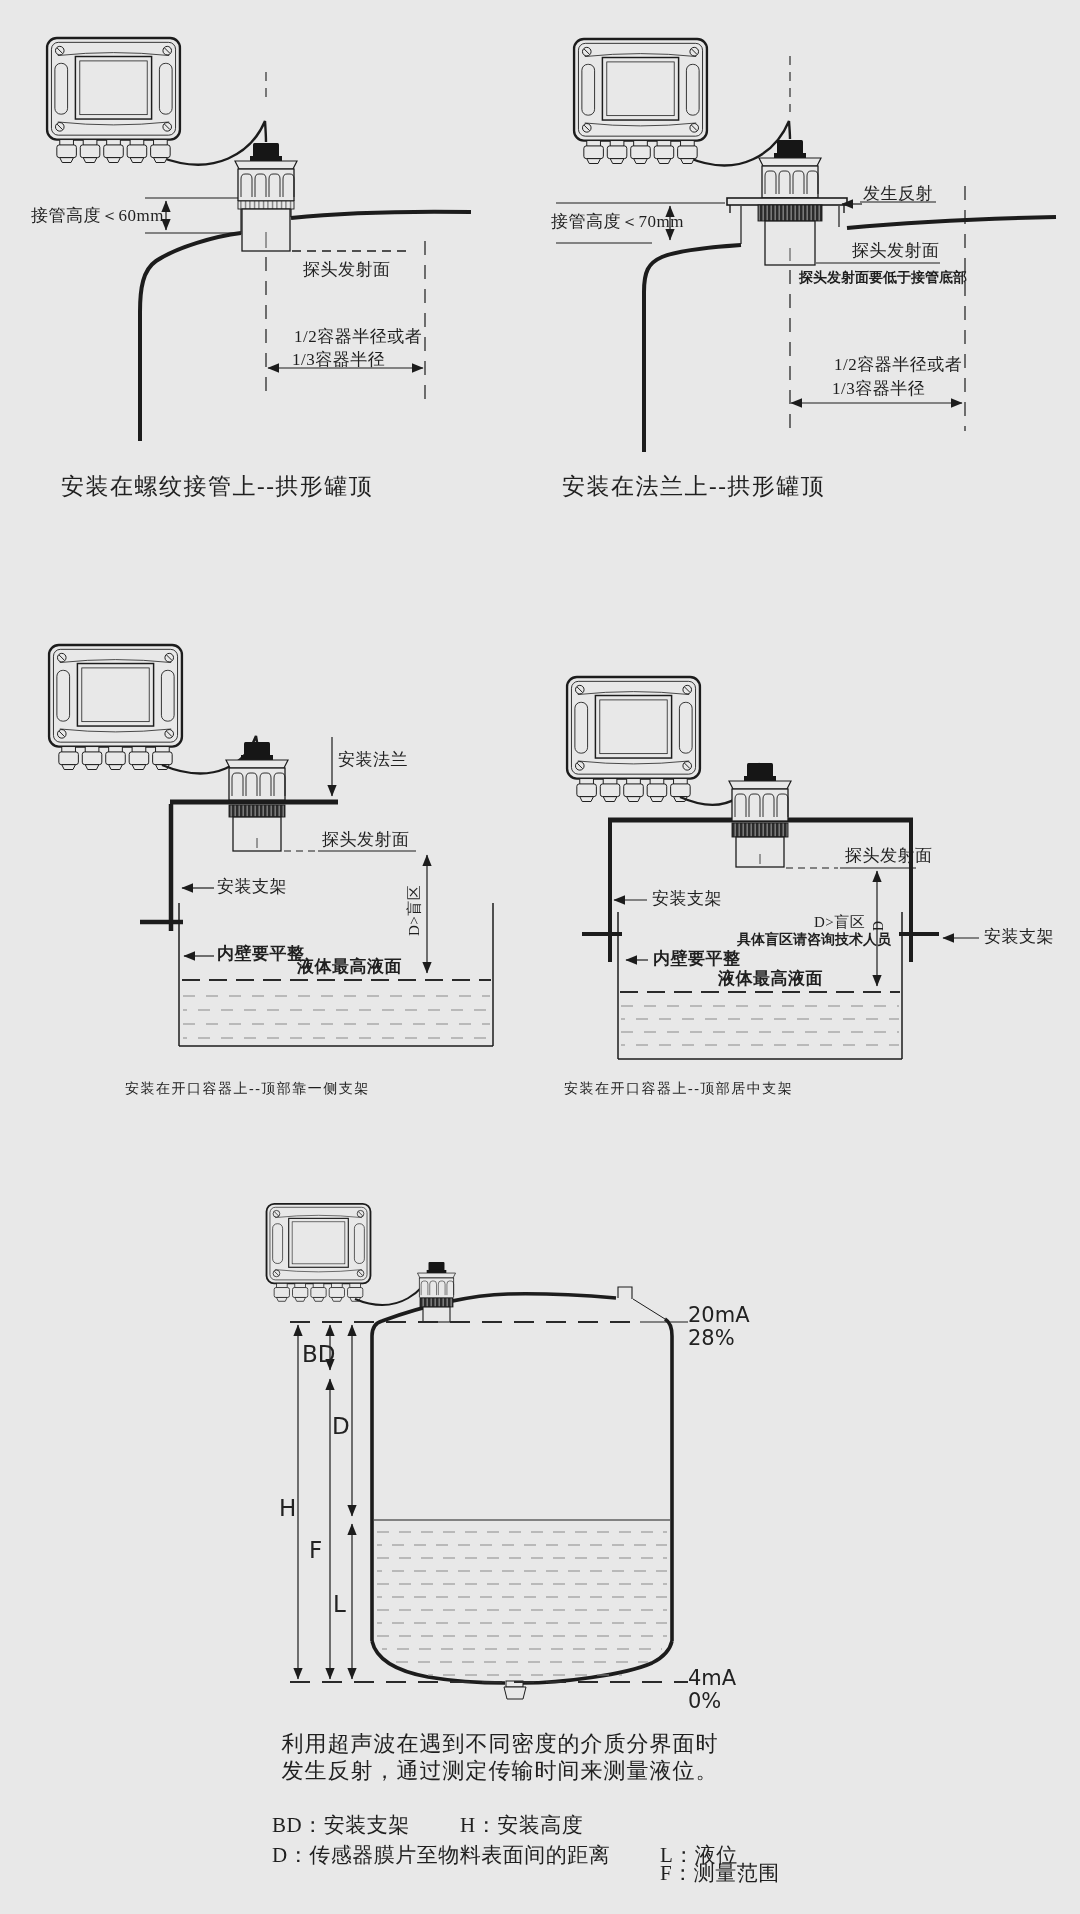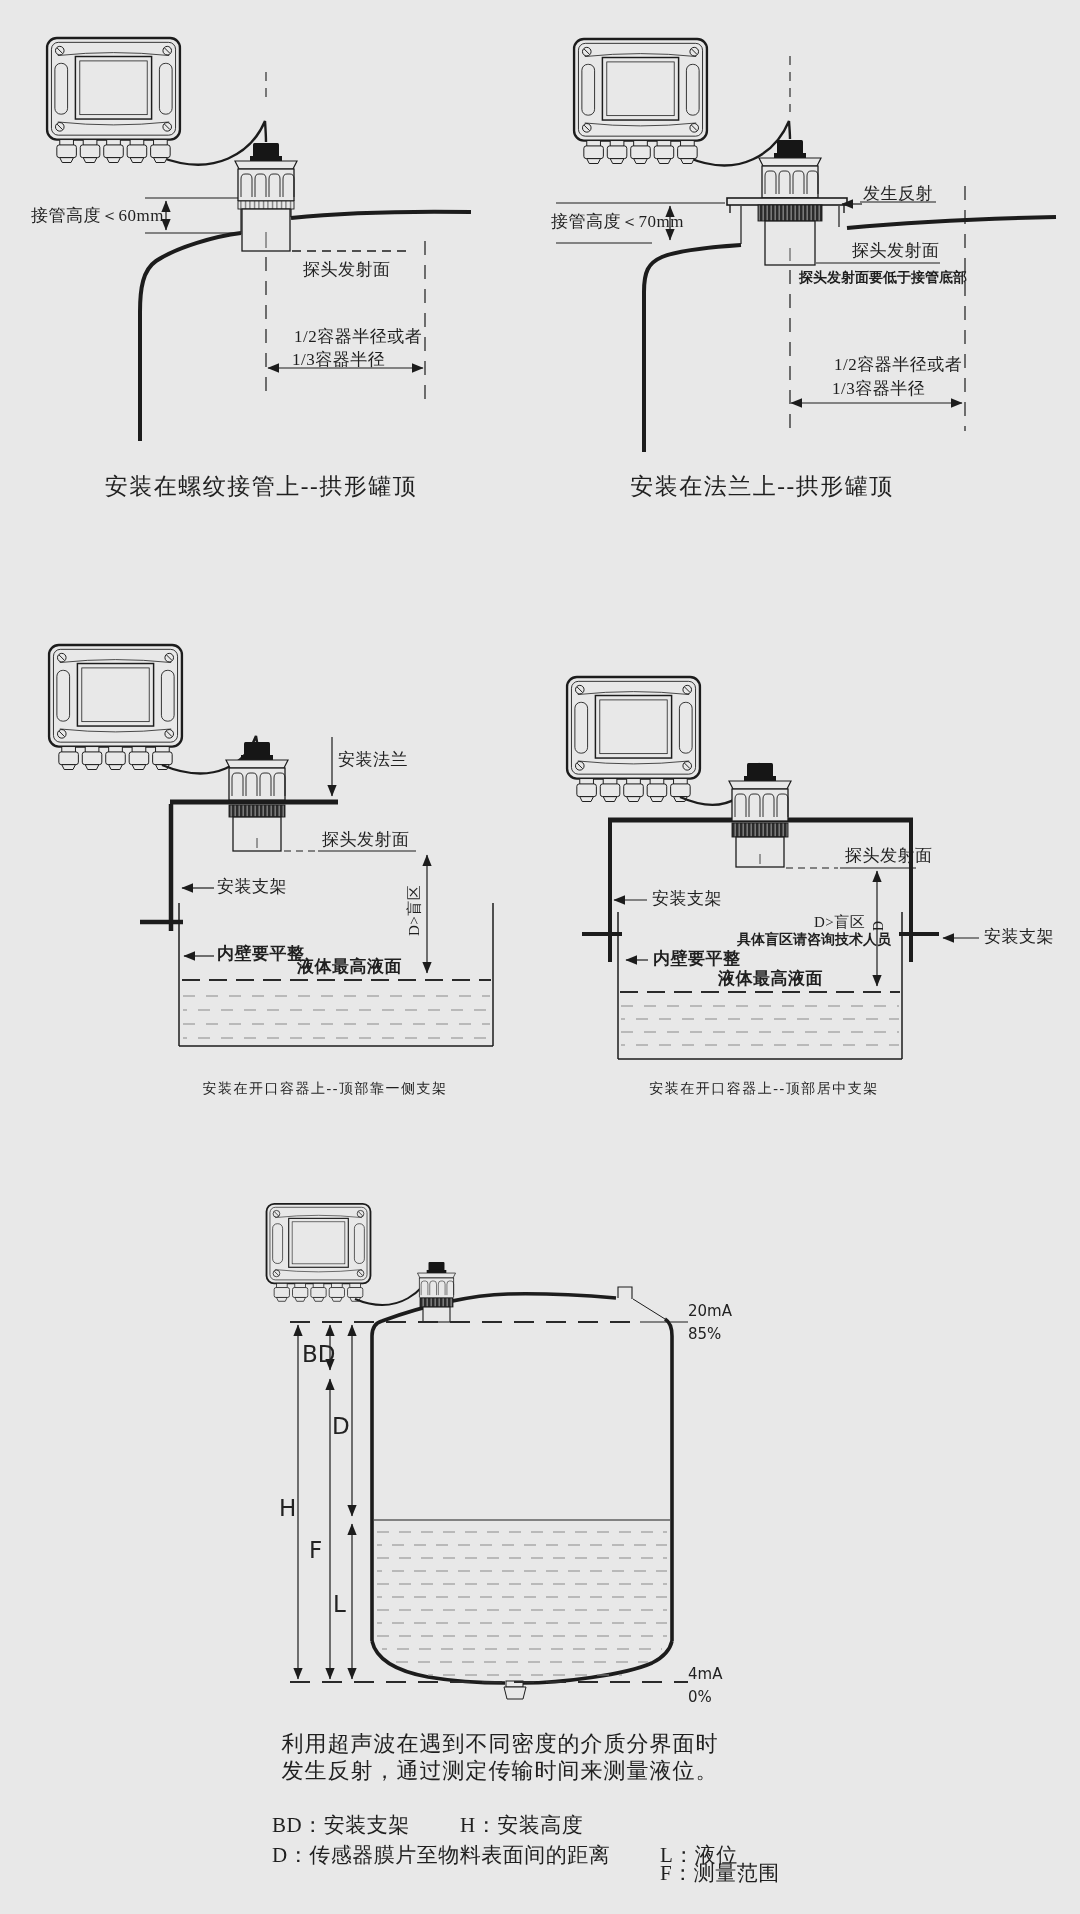--- a/index.html
+++ b/index.html
@@ -4,24 +4,24 @@
 <style>
   html,body{margin:0;padding:0;}
   body{width:1080px;height:1914px;background:#e8e8e8;position:relative;
        font-family:"Liberation Serif","DejaVu Serif",serif;overflow:hidden;}
   #stage{position:absolute;left:0;top:0;width:1080px;height:1914px;}
   svg#art{position:absolute;left:0;top:0;}
   .lbl{position:absolute;white-space:nowrap;color:#1f1f1f;font-size:17px;
        line-height:1.15;letter-spacing:.5px;}
   .b{font-weight:700;}
   .sm{font-size:14px;letter-spacing:0;text-align:center;}
-  .cap{font-size:23px;width:400px;text-align:center;letter-spacing:1.5px;}
+  .cap{font-size:23px;width:400px;letter-spacing:1.5px;}
   .cap2{font-size:14px;}
   .dim{font-family:"DejaVu Sans","Liberation Sans",sans-serif;font-size:23px;color:#222;letter-spacing:0;}
-  .ma{font-family:"DejaVu Sans","Liberation Sans",sans-serif;font-size:15px;color:#222;letter-spacing:0;}
+  .ma{font-family:"DejaVu Sans","Liberation Sans",sans-serif;font-size:21px;color:#222;letter-spacing:0;}
   .desc{font-size:22px;width:500px;text-align:center;letter-spacing:1px;}
   .leg{font-size:21px;}
   .rot{transform:rotate(-90deg);transform-origin:left top;font-size:15px;}
 </style>
 </head>
 <body>
 
 <div id="stage">
 
 <svg id="art" width="1080" height="1914" viewBox="0 0 1080 1914">
@@ -249,21 +249,21 @@
 <div class="lbl" style="left:652px;top:889px">安装支架</div>
 <div class="lbl" style="left:814px;top:914px;font-size:15px">D&gt;盲区</div>
 <div class="lbl rot" style="left:871px;top:931px;font-size:14px">D</div>
 <div class="lbl sm b" style="left:737px;top:932px">具体盲区请咨询技术人员</div>
 <div class="lbl b" style="left:653px;top:949px">内壁要平整</div>
 <div class="lbl b" style="left:718px;top:969px">液体最高液面</div>
 <div class="lbl" style="left:984px;top:927px">安装支架</div>
 <div class="lbl cap cap2" style="left:564px;top:1081px">安装在开口容器上--顶部居中支架</div>
 
 <div class="lbl ma" style="left:688px;top:1303px">20mA</div>
-<div class="lbl ma" style="left:688px;top:1326px">85%</div>
+<div class="lbl ma" style="left:688px;top:1326px">28%</div>
 <div class="lbl ma" style="left:688px;top:1666px">4mA</div>
 <div class="lbl ma" style="left:688px;top:1689px">0%</div>
 <div class="lbl dim" style="left:302px;top:1341px">BD</div>
 <div class="lbl dim" style="left:332px;top:1413px">D</div>
 <div class="lbl dim" style="left:279px;top:1495px">H</div>
 <div class="lbl dim" style="left:309px;top:1537px">F</div>
 <div class="lbl dim" style="left:333px;top:1591px">L</div>
 <div class="lbl desc" style="left:250px;top:1731px">利用超声波在遇到不同密度的介质分界面时</div>
 <div class="lbl desc" style="left:250px;top:1758px">发生反射，通过测定传输时间来测量液位。</div>
 <div class="lbl leg" style="left:272px;top:1813px">BD：安装支架</div>

